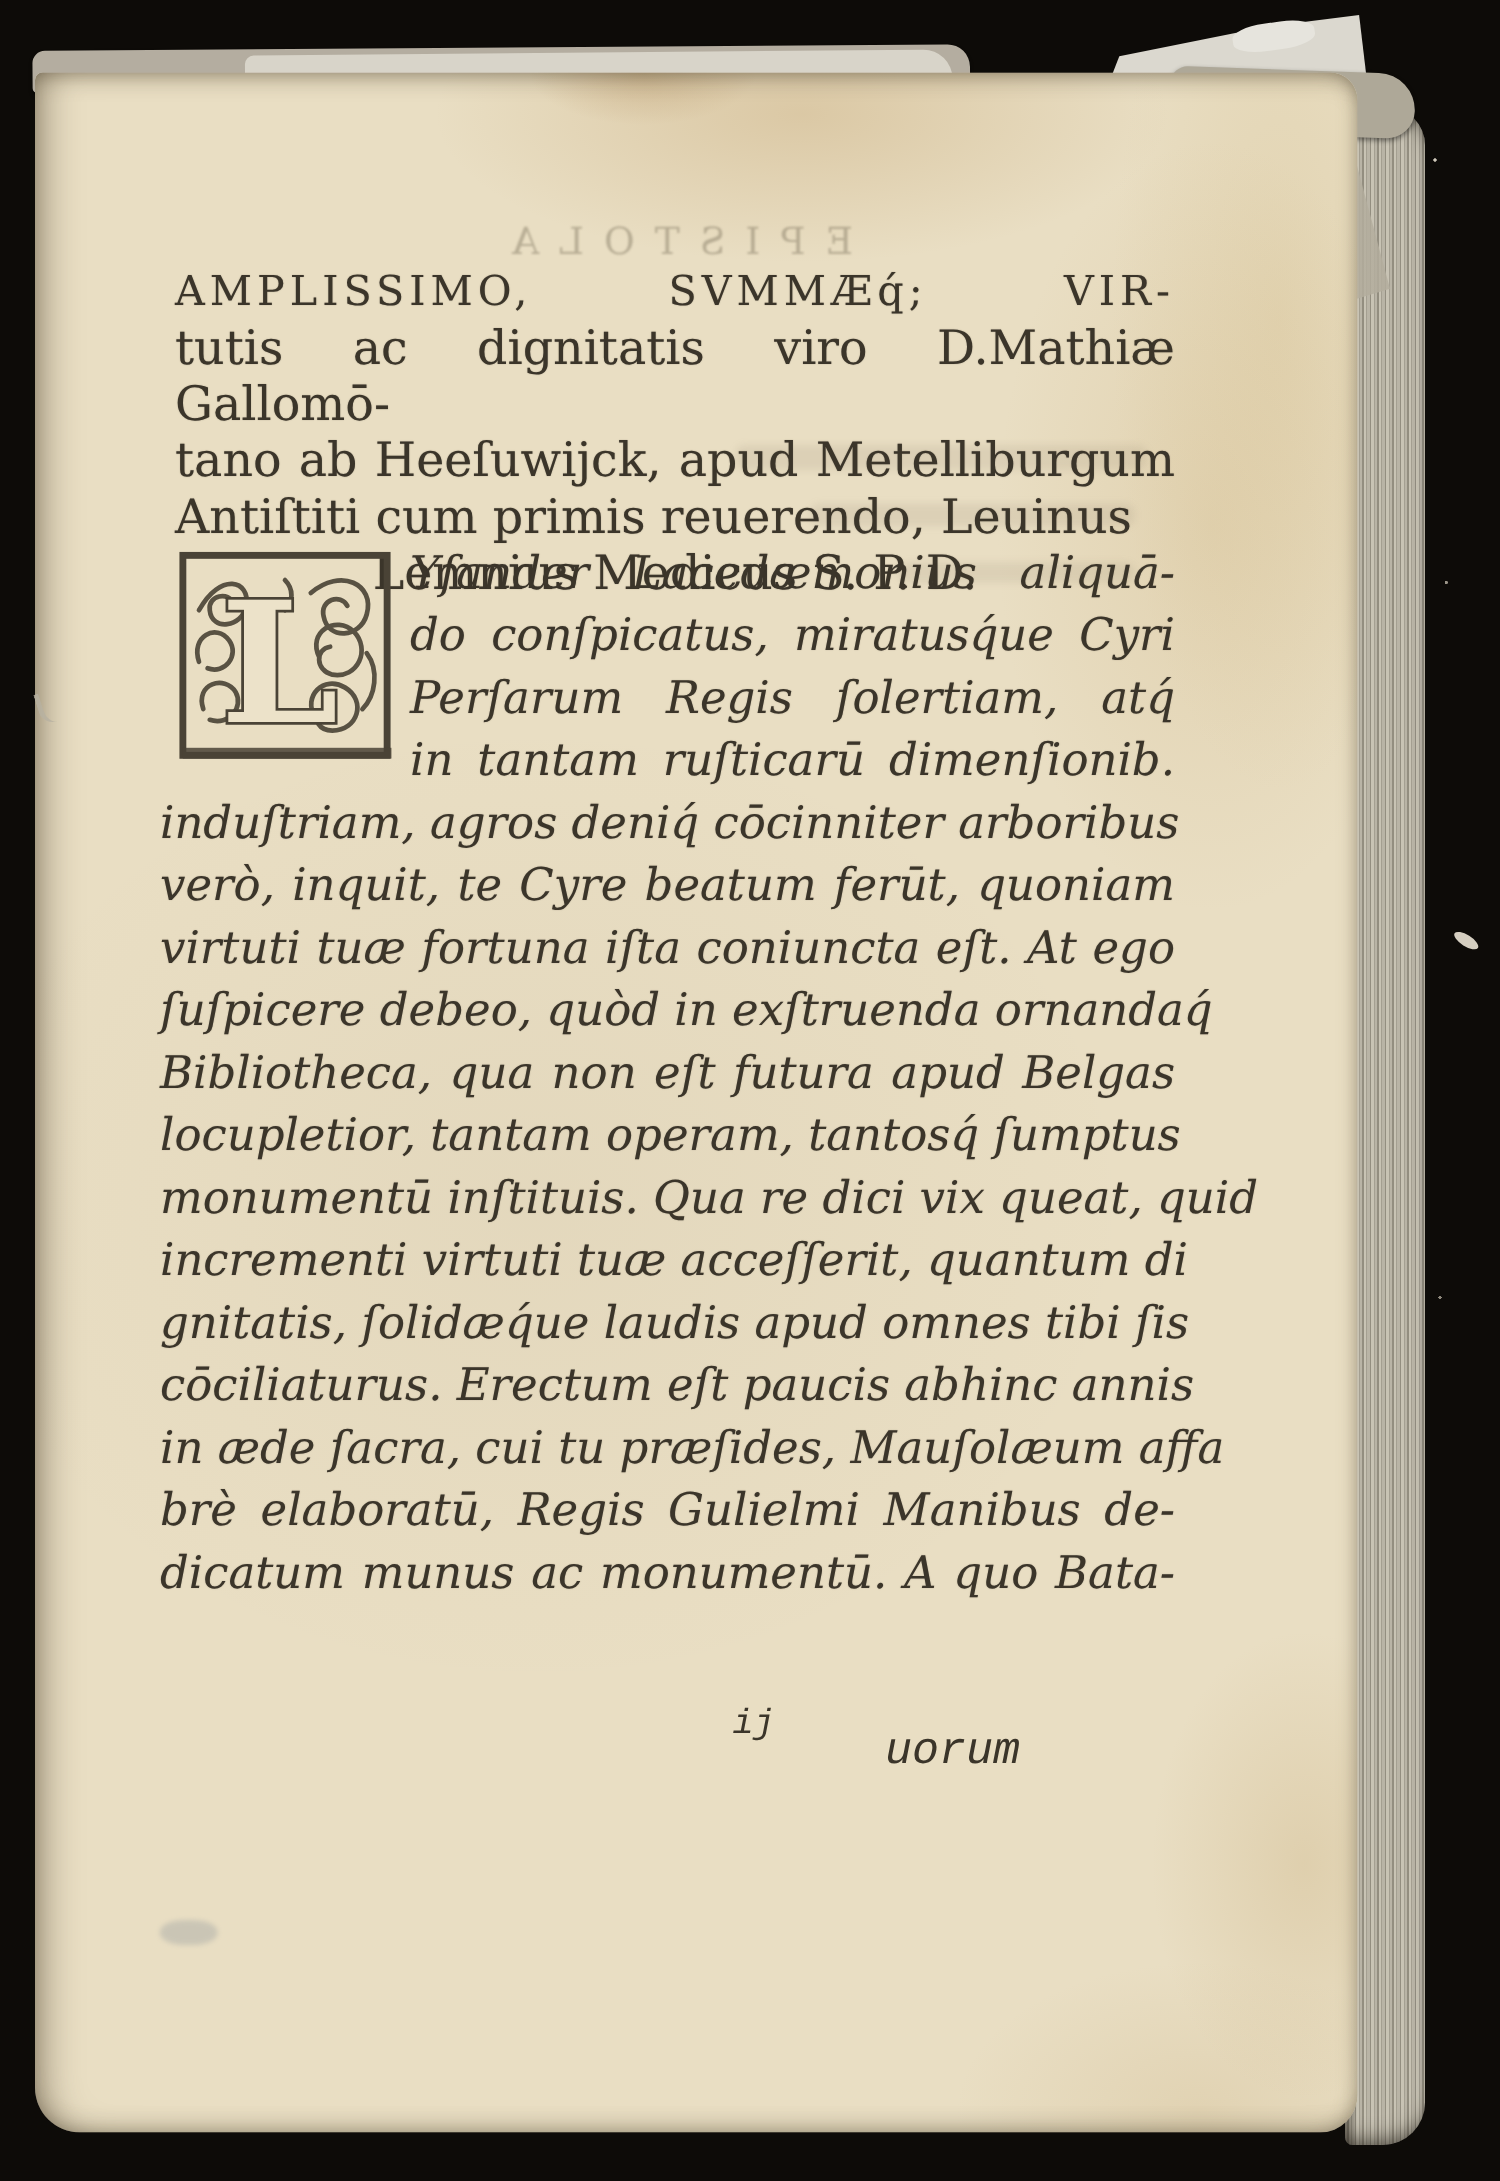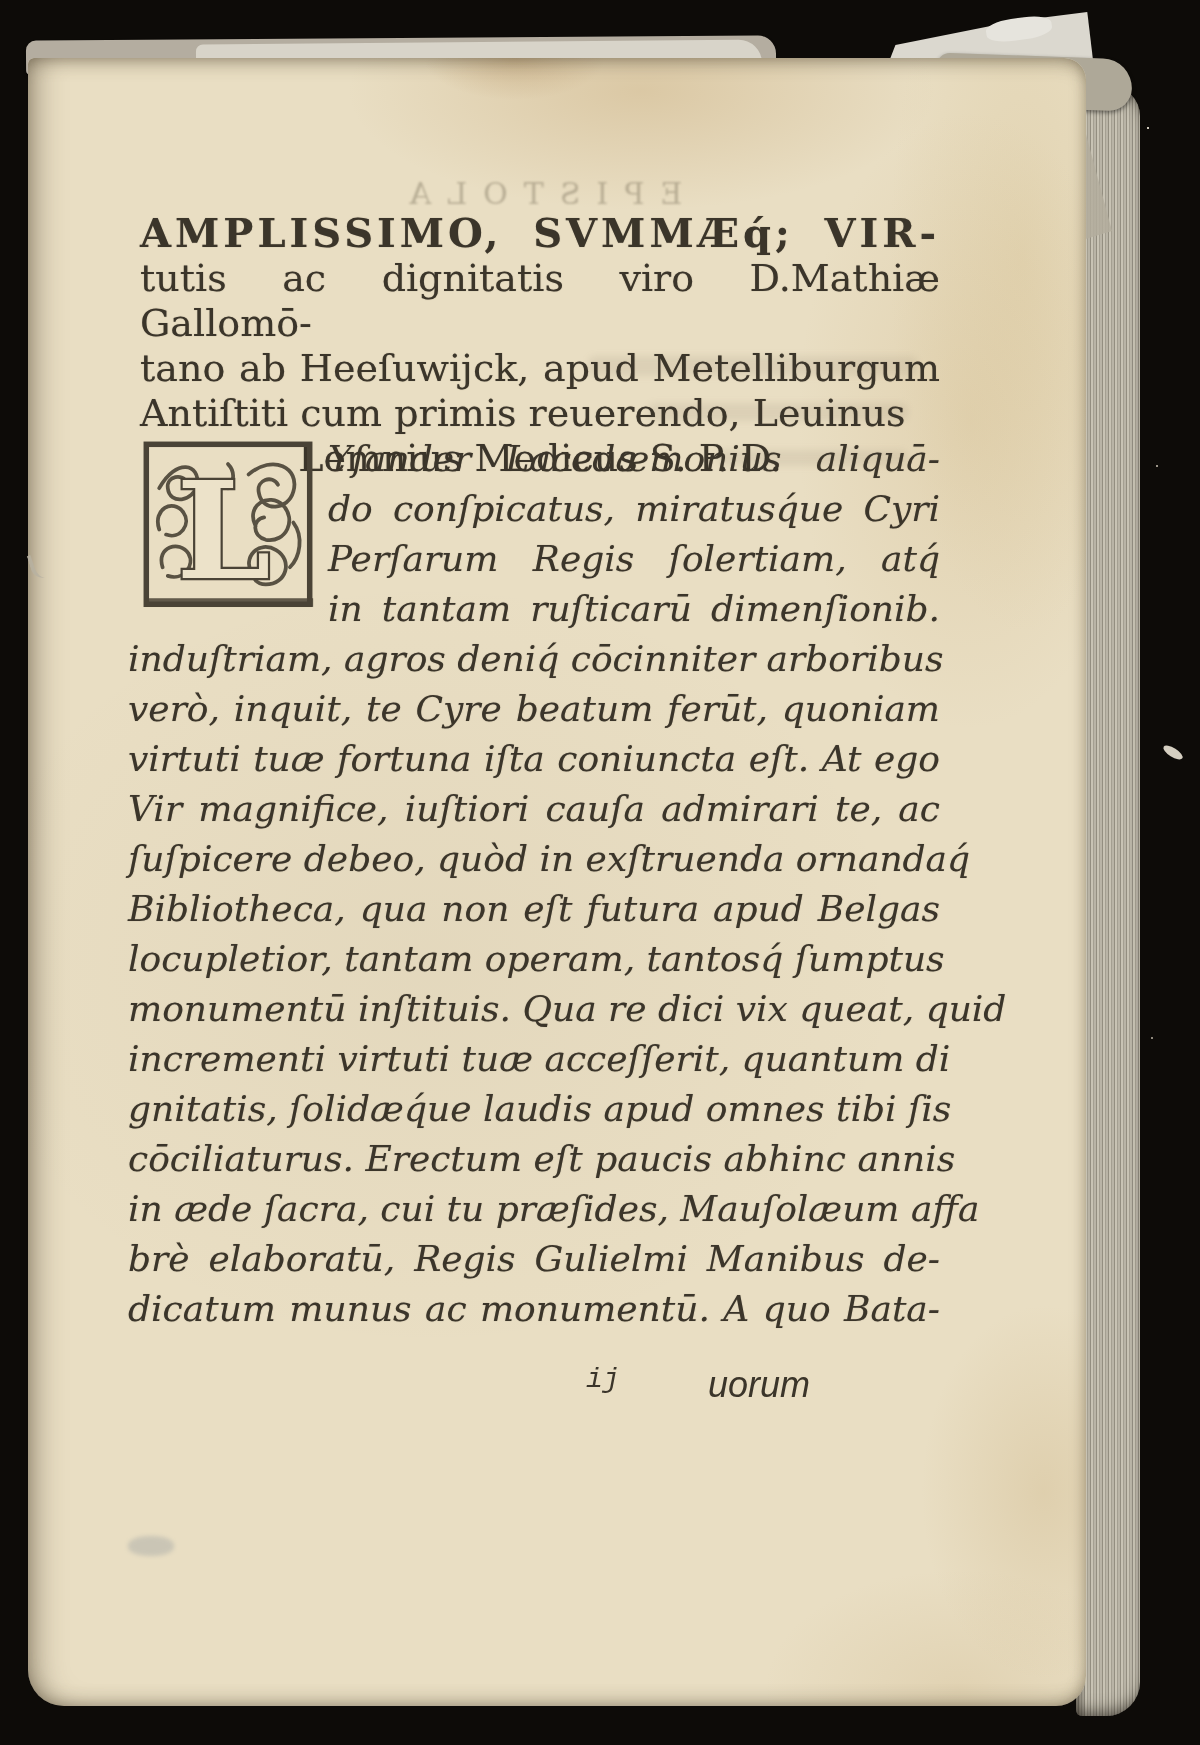--- a/index.html
+++ b/index.html
@@ -105,21 +105,21 @@
   .gb1{left:560px;top:298px;width:330px;height:20px;}
   .gb2{left:620px;top:345px;width:260px;height:18px;}
   .gb3{left:690px;top:392px;width:190px;height:16px;}
   .heading{
     position:absolute;left:112px;top:152px;width:800px;
   }
   .h-line{
     font-family:"DejaVu Serif", serif;color:#3b352a;
     text-shadow:0 0 1px rgba(59,53,42,.4);
   }
-  .h1{font-size:40px;line-height:46px;letter-spacing:4px;font-weight:700;
+  .h1{font-size:33px;line-height:46px;letter-spacing:4px;font-weight:400;
       text-align:justify;text-align-last:justify;}
   .h2,.h3{font-size:38px;line-height:45px;text-align:justify;text-align-last:justify;}
   .h4{font-size:38px;line-height:45px;text-align:left;}
   .h5{font-size:38px;line-height:45px;text-align:center;}
   .dropcap{
     position:absolute;left:114px;top:382px;width:172px;height:172px;
   }
   .body-indent{
     position:absolute;left:300px;top:376px;width:612px;
   }
@@ -131,22 +131,22 @@
     font-size:36px;line-height:50px;color:#3b352a;
     text-align:justify;text-align-last:justify;white-space:nowrap;
     text-shadow:0 0 1px rgba(59,53,42,.35);
   }
   .sig-row{position:absolute;left:100px;top:1306px;width:812px;height:50px;}
   .sig-mark{
     position:absolute;left:458px;top:0;
     font-family:Liberation Mono, monospace;font-style:italic;font-size:28px;color:#3b352a;
   }
   .catchword{
-    position:absolute;left:580px;top:0;
-    font-family:Liberation Sans, sans-serif;font-style:italic;font-size:36px;color:#3b352a;
+    position:absolute;left:580px;top:16px;
+    font-family:Liberation Mono, monospace;font-style:italic;font-size:36px;color:#3b352a;
   }
 </style>
 </head>
 <body>
 
 <div class="backdrop"></div>
 
 <div class="fore-edge"></div>
 <div class="torn-strip-gray"></div>
 <div class="torn-strip-white"></div>
@@ -196,21 +196,20 @@
     <div class="b-line">Yſander Lacedæmonius aliquā-</div>
     <div class="b-line">do conſpicatus, miratusq́ue Cyri</div>
     <div class="b-line">Perſarum Regis ſolertiam, atq́</div>
     <div class="b-line">in tantam ruſticarū dimenſionib.</div>
   </div>
 
   <div class="body-full">
     <div class="b-line">induſtriam, agros deniq́ cōcinniter arboribus</div>
     <div class="b-line">verò, inquit, te Cyre beatum ferūt, quoniam</div>
     <div class="b-line">virtuti tuæ fortuna iſta coniuncta eſt. At ego</div>
-    <div class="b-line">Vir magnifice, iuſtiori cauſa admirari te, ac</div>
     <div class="b-line">ſuſpicere debeo, quòd in exſtruenda ornandaq́</div>
     <div class="b-line">Bibliotheca, qua non eſt futura apud Belgas</div>
     <div class="b-line">locupletior, tantam operam, tantosq́ ſumptus</div>
     <div class="b-line">monumentū inſtituis. Qua re dici vix queat, quid</div>
     <div class="b-line">incrementi virtuti tuæ acceſſerit, quantum di</div>
     <div class="b-line">gnitatis, ſolidæq́ue laudis apud omnes tibi ſis</div>
     <div class="b-line">cōciliaturus. Erectum eſt paucis abhinc annis</div>
     <div class="b-line">in æde ſacra, cui tu præſides, Mauſolæum affa</div>
     <div class="b-line">brè elaboratū, Regis Gulielmi Manibus de-</div>
     <div class="b-line">dicatum munus ac monumentū. A quo Bata-</div>

